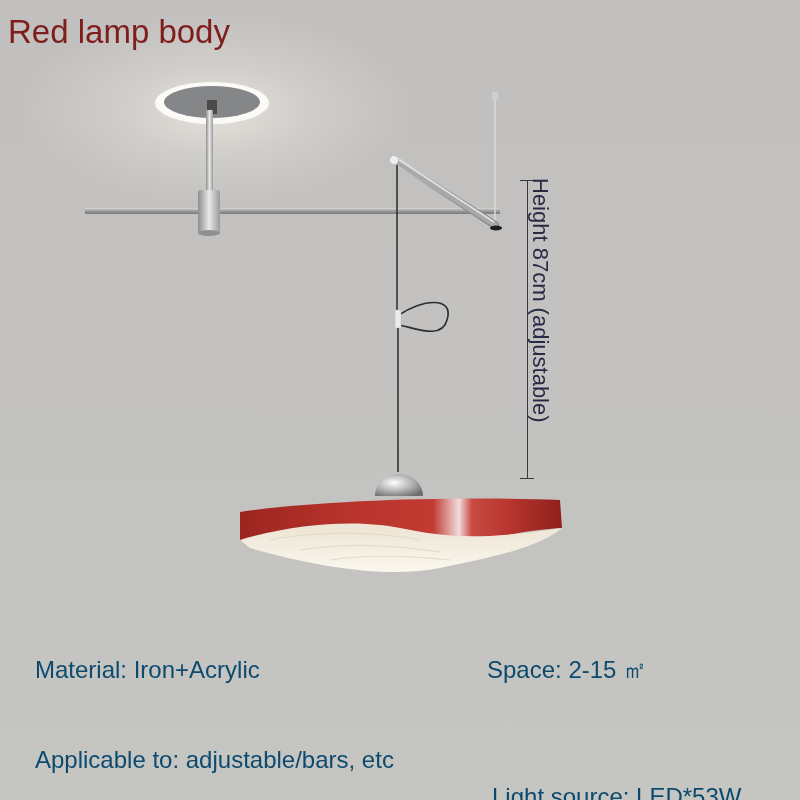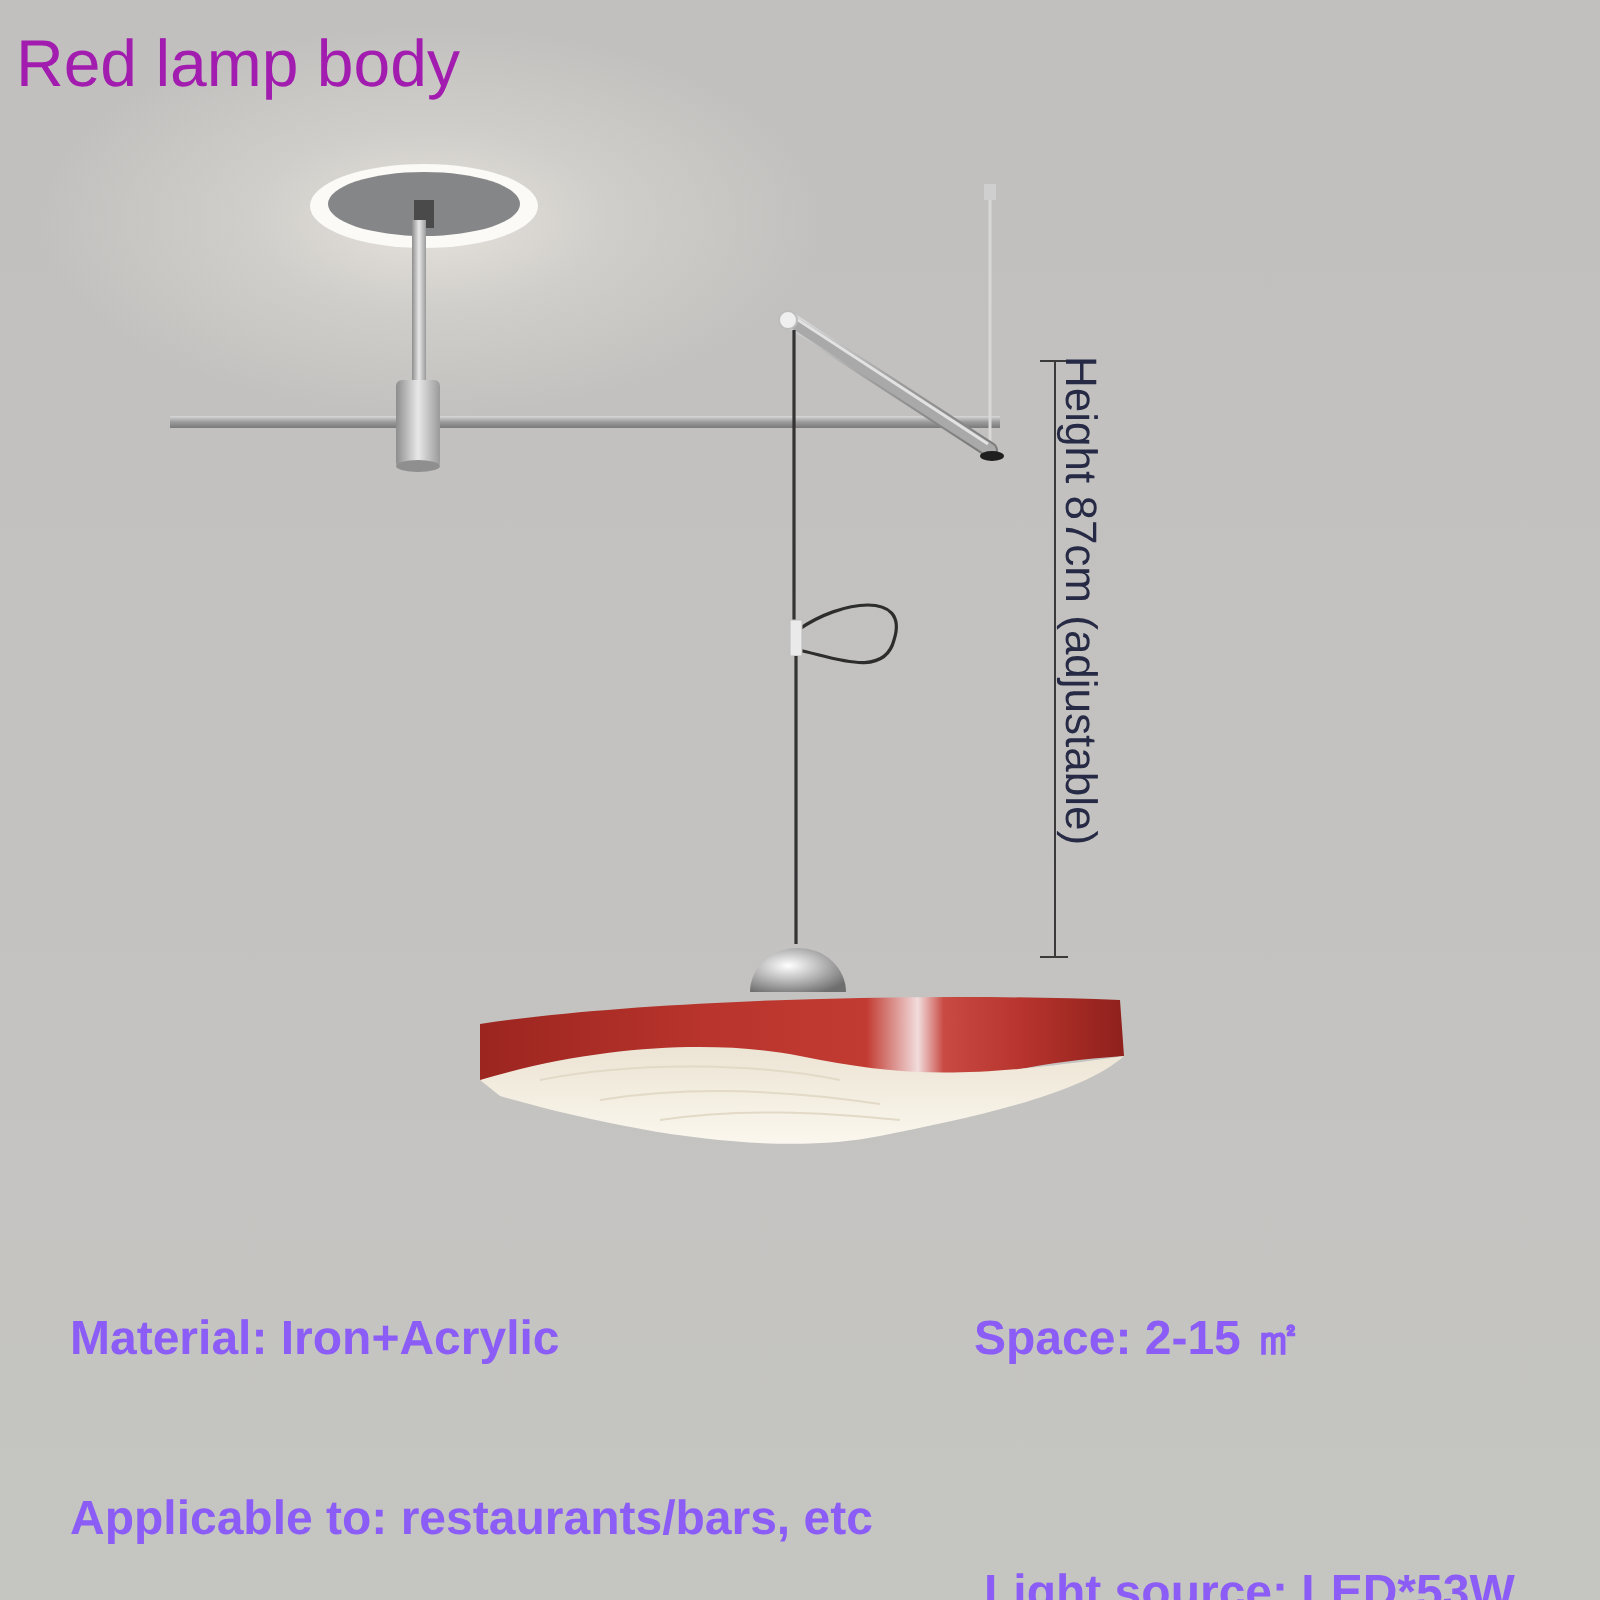--- a/index.html
+++ b/index.html
@@ -4,22 +4,22 @@
   <style>
     html, body { margin: 0; padding: 0; }
     body {
       width: 800px; height: 800px; overflow: hidden; position: relative;
       background: radial-gradient(ellipse 260px 130px at 215px 110px, #e6e2dc 0%, #d0ceca 35%, rgba(196,196,193,0) 75%),
                   linear-gradient(180deg, #c1c0be 0%, #c3c2c0 50%, #c5c5c2 100%);
       font-family: "Liberation Sans", sans-serif;
       color: #272b45;
     }
     .abs { position: absolute; }
-    .title { left: 8px; top: 12px; font-size: 33px; line-height: 40px; color: #a21caf; }
-    .spec { font-size: 24px; line-height: 30px; color: #8b5cf6; white-space: nowrap; font-weight: bold; }
+    .title { left: 8px; top: 12px; font-size: 33px; line-height: 40px; color: #7f1d1d; }
+    .spec { font-size: 24px; line-height: 30px; color: #0c4a6e; white-space: nowrap; }
     .dim-label {
       left: 553px; top: 178px; width: 300px; height: 30px;
       transform-origin: 0 0; transform: translate(0,0) rotate(90deg);
       font-size: 22px; line-height: 26px; color: #262a45; white-space: nowrap;
     }
     .dim-line { left: 527px; top: 180px; width: 1px; height: 298px; background: #3a3a3a; }
     .dim-cap { width: 14px; height: 1px; background: #3a3a3a; left: 520px; }
     svg.lamp { position: absolute; left: 0; top: 0; }
   </style>
 </head>
@@ -95,14 +95,14 @@
 
 <div class="abs title">Red lamp body</div>
 
 <div class="abs dim-line"></div>
 <div class="abs dim-cap" style="top:180px;"></div>
 <div class="abs dim-cap" style="top:478px;"></div>
 <div class="abs dim-label">Height 87cm (adjustable)</div>
 
 <div class="abs spec" style="left:35px; top:655px;">Material: Iron+Acrylic</div>
 <div class="abs spec" style="left:487px; top:655px;">Space: 2-15 ㎡</div>
-<div class="abs spec" style="left:35px; top:745px;">Applicable to: restaurants/bars, etc</div>
+<div class="abs spec" style="left:35px; top:745px;">Applicable to: adjustable/bars, etc</div>
 <div class="abs spec" style="left:492px; top:745px;margin-top:37px;">Light source: LED*53W</div>
 
 </body></html>

